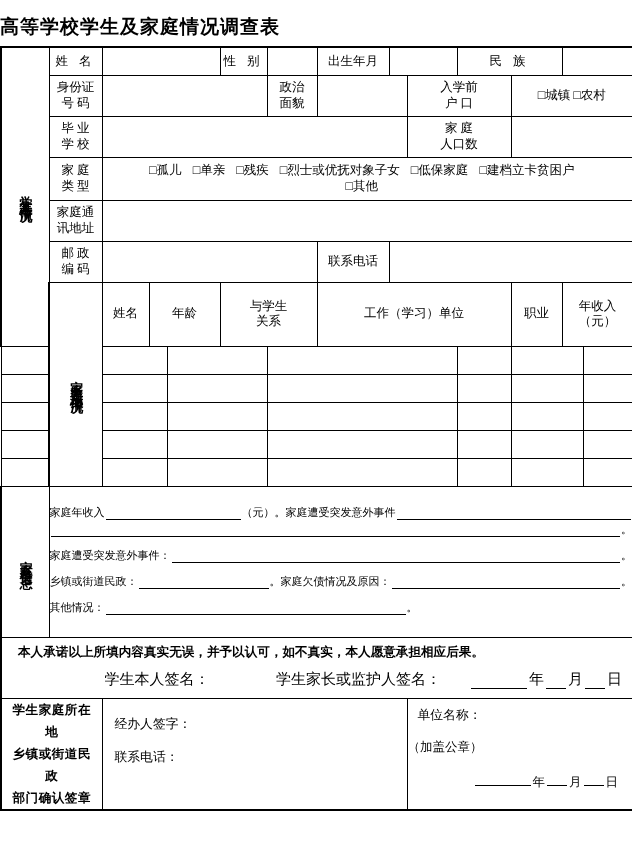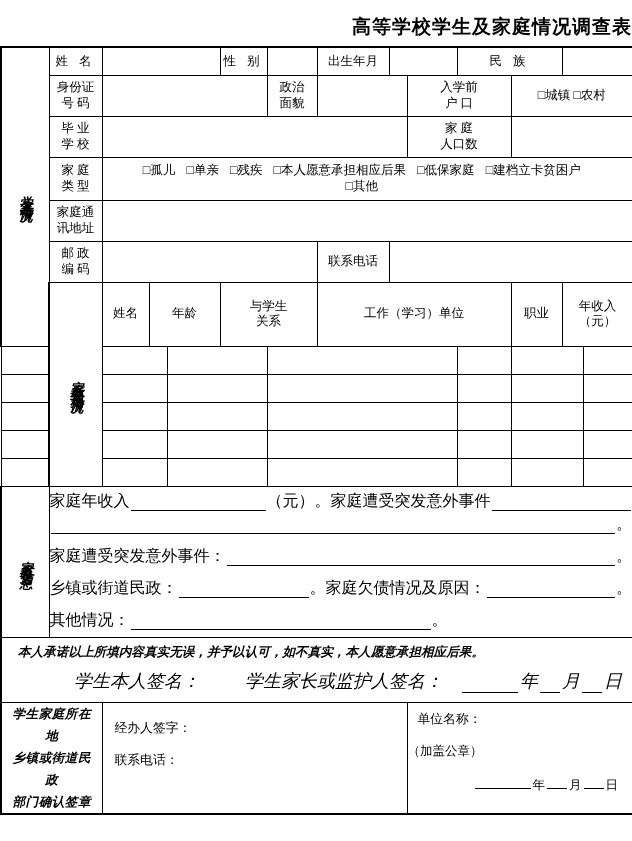--- a/index.html
+++ b/index.html
@@ -7,21 +7,21 @@
     width:632px;height:841px;
     background:#ffffff;
     font-family:"Liberation Serif","DejaVu Serif",serif;
     color:#000;
     -webkit-font-smoothing:none;
   }
   .page{position:relative;width:632px;height:841px;overflow:hidden;}
 
   
   .title{
-    text-align:right;
+    text-align:left;
     font-family:"Liberation Sans","DejaVu Sans",sans-serif;
     font-weight:bold;
     font-size:19px;
     letter-spacing:1px;
     padding-top:14px;
   }
   .hdrline{
     display:flex;
     align-items:flex-end;
     font-size:14.5px;
@@ -48,21 +48,21 @@
     margin:6px auto 0 auto;
     font-size:12.5px;
   }
   table.form td{
     border:1.1px solid #000;
     padding:0;
     vertical-align:middle;
     text-align:center;
     line-height:1.25;
   }
-  .outer-l{border-left-width:2.2px !important;font-style:italic;}
+  .outer-l{border-left-width:2.2px !important;}
   .outer-r{border-right-width:2.2px !important;}
   .outer-t{border-top-width:2.2px !important;}
   .outer-b{border-bottom-width:2.2px !important;}
 
   
   .vlabel{
     writing-mode:vertical-rl;
     text-orientation:upright;
     font-family:"Liberation Sans","DejaVu Sans",sans-serif;
     font-weight:bold;
@@ -86,43 +86,43 @@
     padding:4px 7px 5px 7px;
     font-size:12.5px;
     line-height:1.55;
   }
   .ckrow span.ck{margin-right:11px;white-space:nowrap;display:inline-block;}
 
   
   .info{
     text-align:left;
     padding:10px 10px 8px 12px;
-    font-size:16px;
+    font-size:11px;
     margin-left:29px;
   }
   .iline{display:flex;align-items:flex-end;white-space:nowrap;margin-bottom:3px;}
   .iline .t{flex:0 0 auto;}
   .iline .u{flex:1 1 auto;border-bottom:1.1px solid #000;height:13px;margin:0 1px;}
   .iline .u.s1{flex:0 0 135px;}
   .iline .u.s2{flex:0 0 130px;}
   .iline .u.s3{flex:0 0 300px;}
   .gap{height:9px;}
 
   
   .promise{
     text-align:left;
     font-family:"Liberation Sans","DejaVu Sans",sans-serif;
     font-weight:bold;
     font-size:12.6px;
     padding:7px 8px 4px 16px;
   }
   .sigrow{
     display:flex;align-items:flex-end;
-    font-size:18px;
-    padding:6px 10px 9px 12px;
+    font-size:15px;
+    padding:6px 10px 9px 32px;
     white-space:nowrap;
   }
   .sigrow .s-a{flex:0 0 150px;padding-left:48px;}
   .sigrow .s-b{flex:1 1 auto;padding-left:14px;}
   .sigrow .s-c{flex:0 0 auto;display:flex;align-items:flex-end;}
   .dline{display:inline-block;border-bottom:1.1px solid #000;width:56px;height:13px;margin-right:2px;}
   .dsml{display:inline-block;border-bottom:1.1px solid #000;width:20px;height:13px;margin:0 2px;}
 
   
   .bl{text-align:left;padding:9px 8px 9px 12px;font-size:12.8px;line-height:2.55;}
@@ -206,21 +206,21 @@
       </td>
       <td class="outer-r" colspan="3"></td>
     </tr>
 
     <tr>
       <td class="hd2" style="height:42px">
         <div>家  庭</div>
         <div>类  型</div>
       </td>
       <td class="ckrow outer-r" colspan="12">
-        <span class="ck">□孤儿</span><span class="ck">□单亲</span><span class="ck">□残疾</span><span class="ck">□本人愿意承担相应后果</span><span class="ck">□低保家庭</span><span class="ck">□建档立卡贫困户</span><br>
+        <span class="ck">□孤儿</span><span class="ck">□单亲</span><span class="ck">□残疾</span><span class="ck">□烈士或优抚对象子女</span><span class="ck">□低保家庭</span><span class="ck">□建档立卡贫困户</span><br>
         <span class="ck">□其他</span>
       </td>
     </tr>
 
     <tr>
       <td class="hd2" style="height:40px">
         <div>家庭通</div>
         <div>讯地址</div>
       </td>
       <td class="outer-r" colspan="12"></td>

